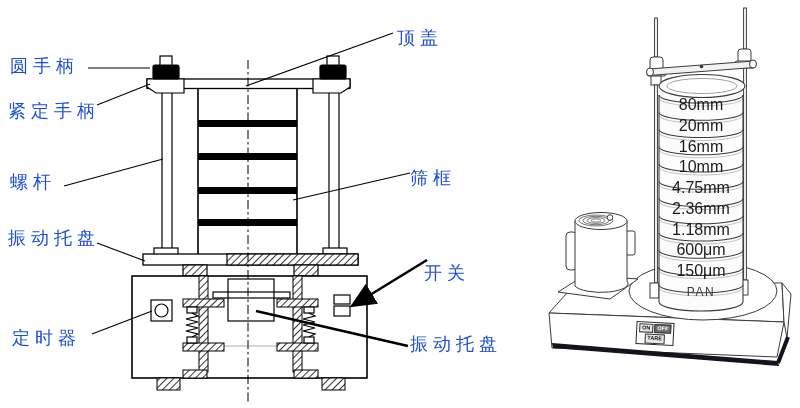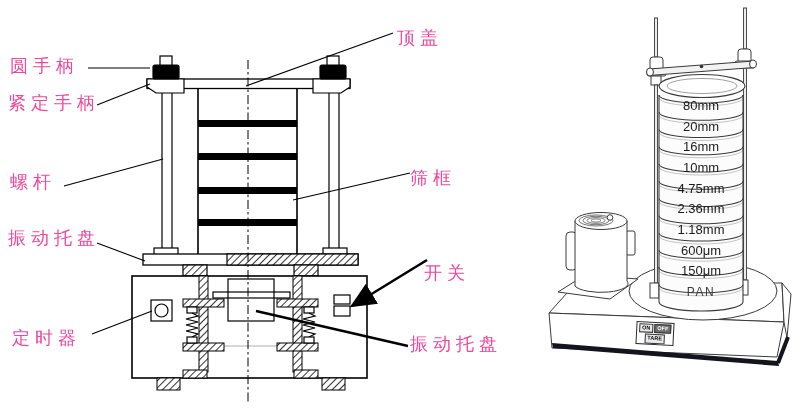--- a/index.html
+++ b/index.html
@@ -1,24 +1,24 @@
 <!DOCTYPE html>
 <html><head>
 <meta charset="utf-8">
 <style>
   html,body{margin:0;padding:0;background:#fff;}
   .stage{position:relative;width:800px;height:408px;background:#fff;overflow:hidden;
          font-family:"Liberation Sans","DejaVu Sans",sans-serif;}
   .stage svg{position:absolute;left:0;top:0;}
   .lbl{position:absolute;font-family:"Liberation Serif","DejaVu Serif",serif;
-       font-size:18px;letter-spacing:5px;color:#ec4899;white-space:nowrap;line-height:1;}
+       font-size:18px;letter-spacing:5px;color:#1d4ed8;white-space:nowrap;line-height:1;}
   .sieve-col{position:absolute;left:659px;top:95px;width:84px;height:207px;
              display:flex;flex-direction:column;}
   .sieve-size{flex:1;display:flex;align-items:center;justify-content:center;
-              font-size:13px;color:#1b1b1b;line-height:1;}
+              font-size:16px;color:#1b1b1b;line-height:1;}
   .sieve-col .sieve-size:last-child{font-size:12px;letter-spacing:1.5px;color:#3c3c3c;}
   .panel{position:absolute;left:636px;top:322px;width:38px;height:23px;
          transform:rotate(3deg);border:1px solid #2a2a2a;background:#fdfdfd;
          display:flex;flex-direction:column;align-items:center;justify-content:center;gap:1px;
          box-sizing:border-box;}
   .prow{display:flex;gap:1px;}
   .pbtn{border:1px solid #333;font-size:5.5px;font-weight:bold;padding:1px 2px;
         background:#e9e9e9;color:#101010;line-height:1;}
   .pbtn.off{background:#6d6d6d;color:#fff;}
 </style>
@@ -224,21 +224,21 @@
           <ellipse cx="596" cy="220.5" rx="13" ry="4.2"></ellipse>
           <ellipse cx="596" cy="220.5" rx="9" ry="2.9"></ellipse>
           <ellipse cx="596" cy="220.5" rx="5" ry="1.6"></ellipse>
         </g>
         <circle cx="610" cy="217.5" r="2.8" fill="#fff"></circle>
       </g>
     </g>
   </svg>
 
   <div class="lbl" style="left:10px;top:57px">圆手柄</div>
-  <div class="lbl" style="left:8px;top:94px">紧定手柄</div>
+  <div class="lbl" style="left:8px;top:102px">紧定手柄</div>
   <div class="lbl" style="left:10px;top:173px">螺杆</div>
   <div class="lbl" style="left:8px;top:229px">振动托盘</div>
   <div class="lbl" style="left:12px;top:329px">定时器</div>
   <div class="lbl" style="left:397px;top:29px">顶盖</div>
   <div class="lbl" style="left:410px;top:169px">筛框</div>
   <div class="lbl" style="left:424px;top:264px">开关</div>
   <div class="lbl" style="left:410px;top:335px">振动托盘</div>
 
   <div class="sieve-col">
     <div class="sieve-size">80mm</div>

